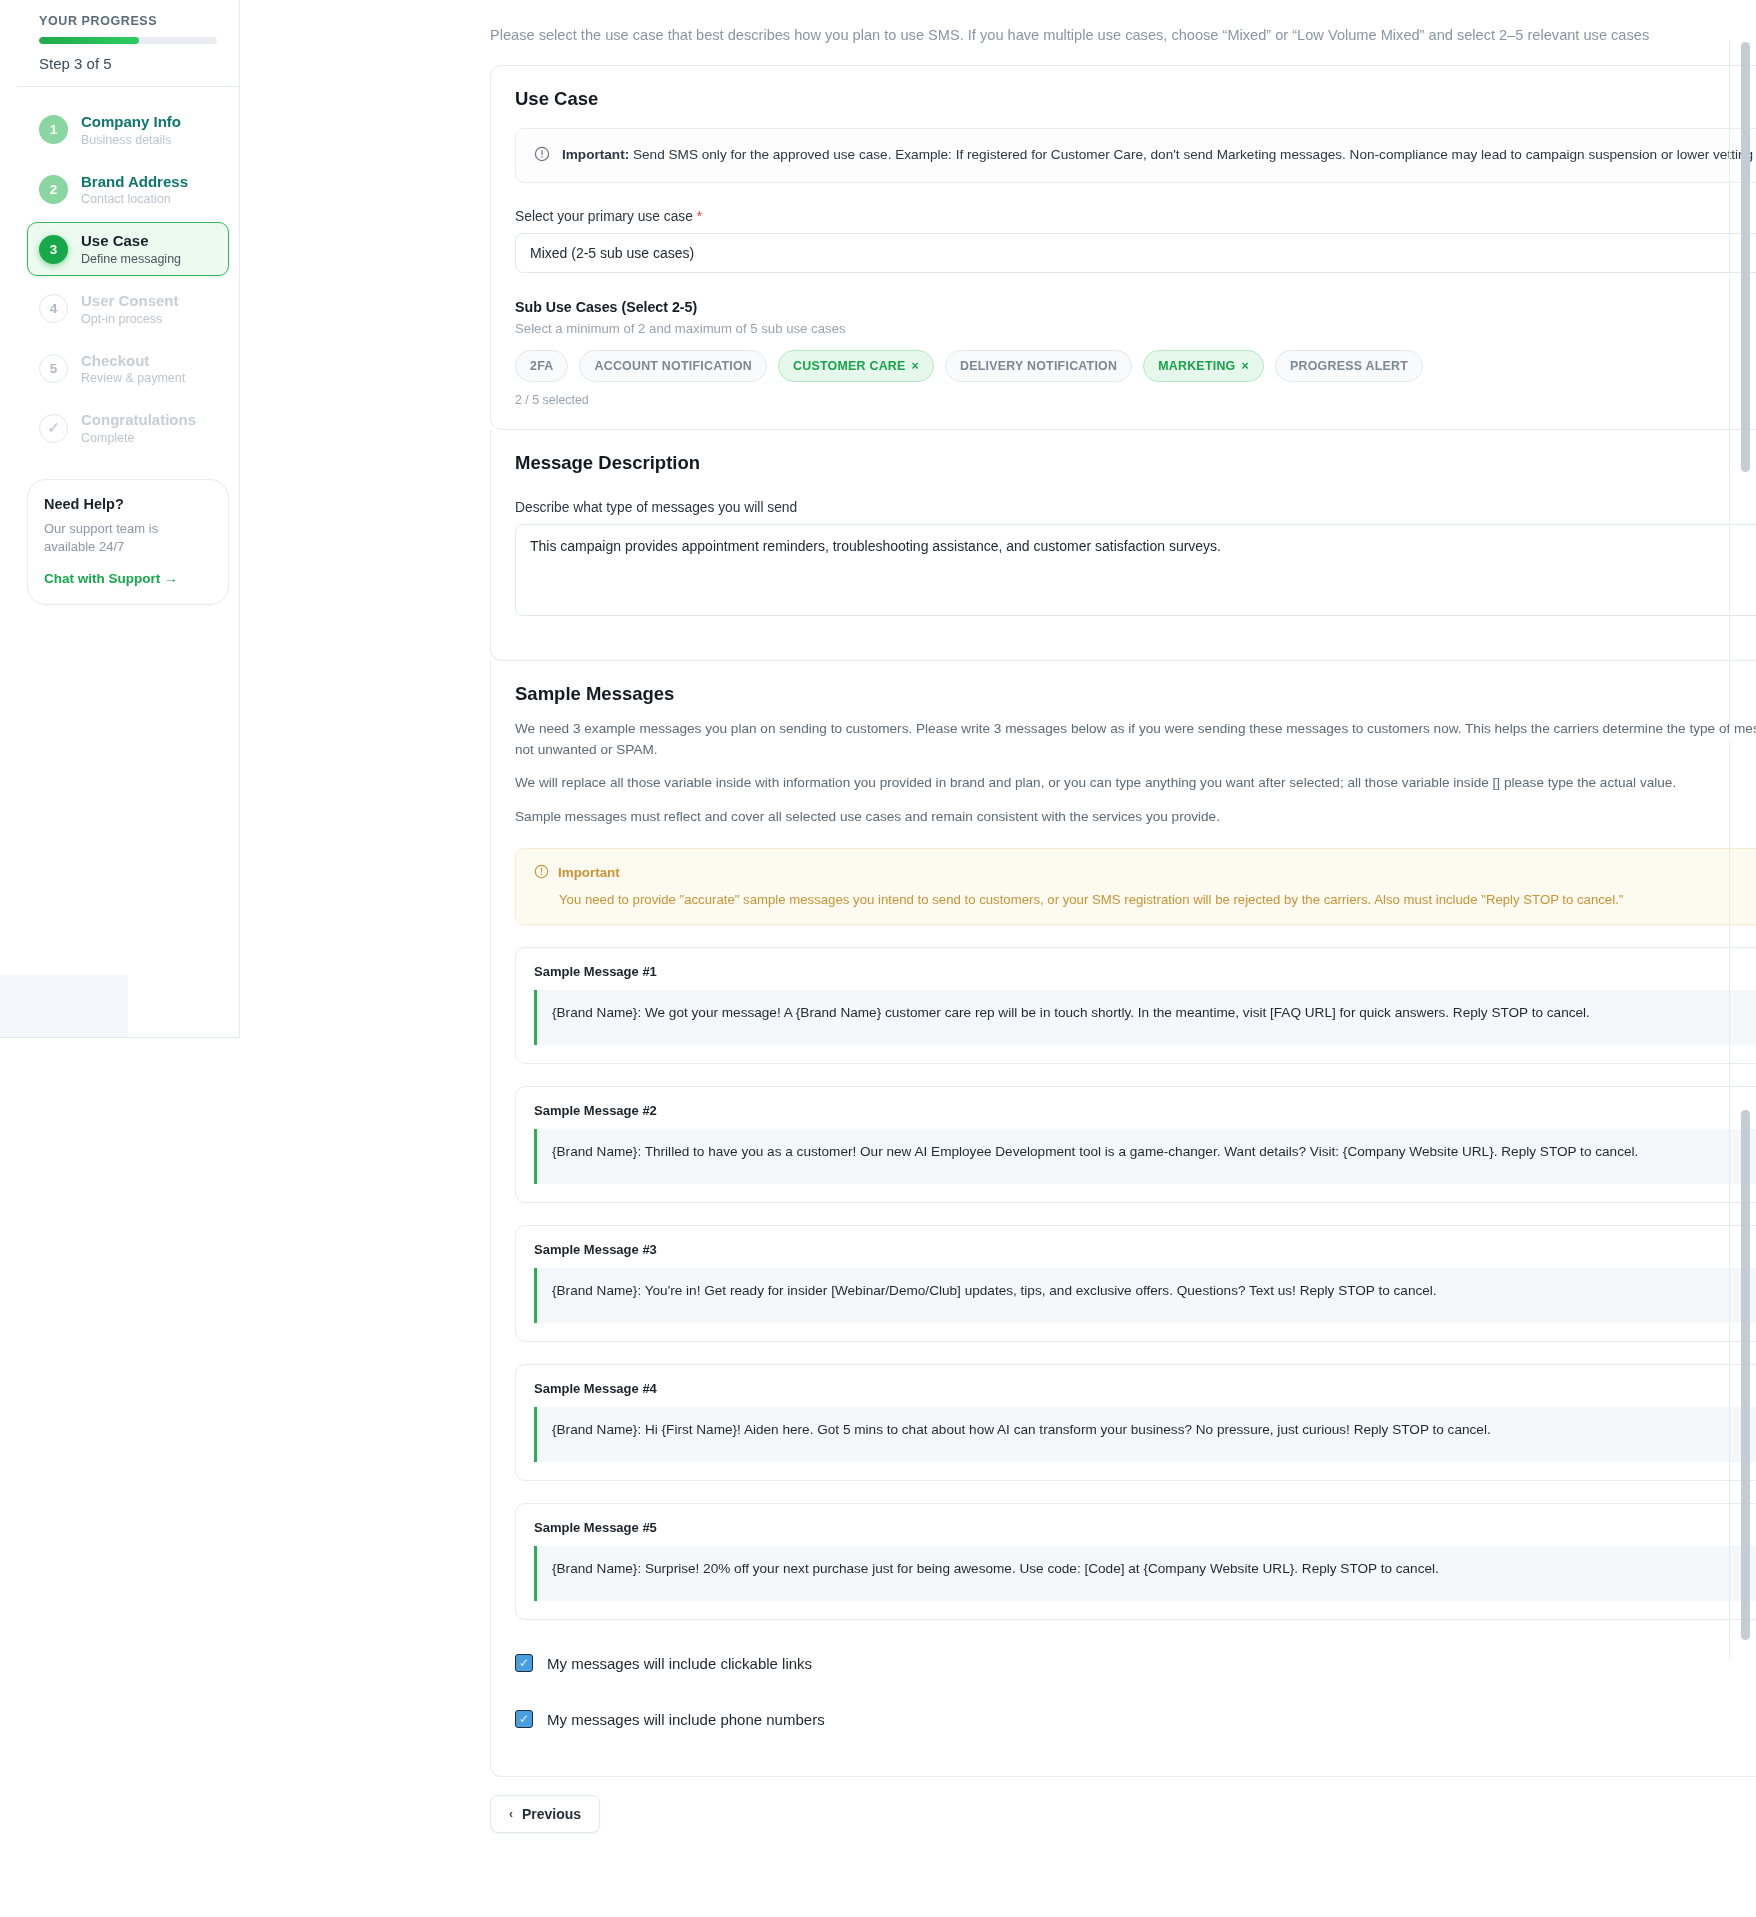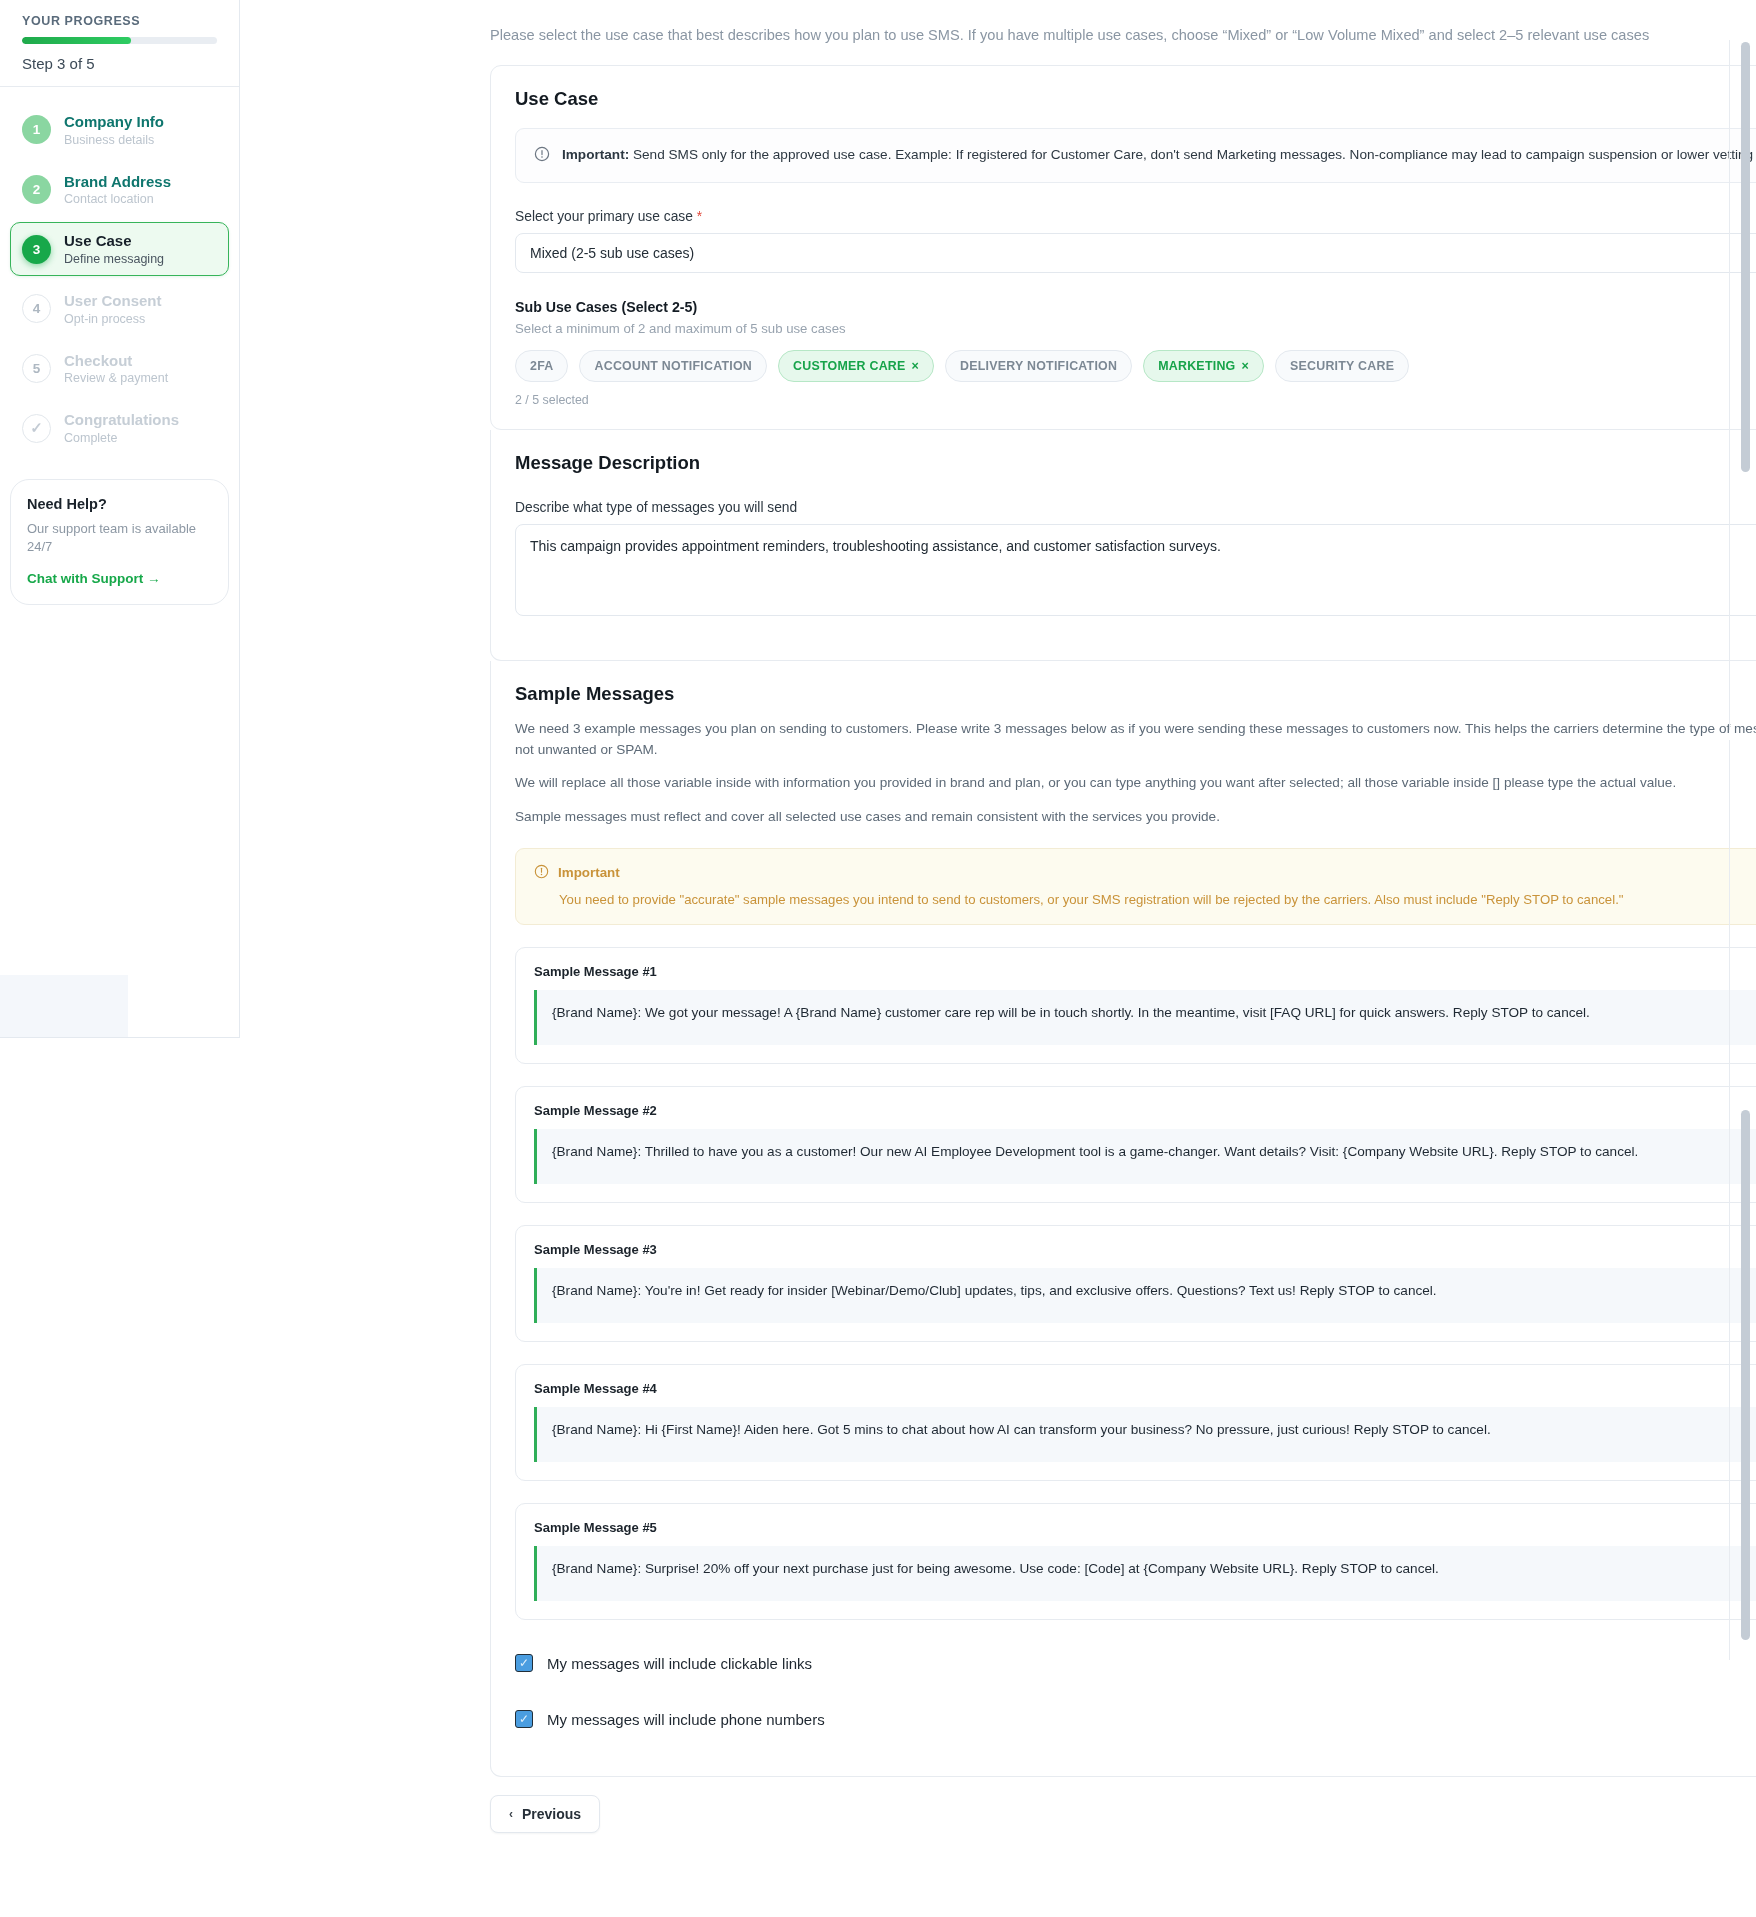--- a/index.html
+++ b/index.html
@@ -11,21 +11,21 @@
     color: #1f2933;
     overflow: hidden;
   }
   .app { display: flex; width: 1756px; height: 1917px; position: relative; }
 
   
   .sidebar {
     width: 240px;
     flex: 0 0 240px;
     background: #ffffff;
-    padding: 14px 0 0 0;
+    padding: 14px 0 0 17px;
     position: relative;
     border-right: 1px solid transparent;
   }
   .sb-pad { padding: 0 22px; }
   .progress-label {
     font-size: 12.5px;
     letter-spacing: 0.6px;
     color: #5a6b7b;
     font-weight: 600;
     text-transform: uppercase;
@@ -401,21 +401,21 @@
 
         <div class="sub-label">Sub Use Cases (Select 2-5)</div>
         <div class="sub-hint">Select a minimum of 2 and maximum of 5 sub use cases</div>
 
         <div class="chips">
           <div class="chip"><span>2FA</span></div>
           <div class="chip"><span>ACCOUNT NOTIFICATION</span></div>
           <div class="chip sel"><span>CUSTOMER CARE</span><span class="x">×</span></div>
           <div class="chip"><span>DELIVERY NOTIFICATION</span></div>
           <div class="chip sel"><span>MARKETING</span><span class="x">×</span></div>
-          <div class="chip"><span>SECURITY CARE</span></div>
+          <div class="chip"><span>PROGRESS ALERT</span></div>
         </div>
         <div class="sel-count">2 / 5 selected</div>
       </section>
 
       <section class="card msg-desc-card">
         <div class="sec-head">
           <div class="sec-title">Message Description</div>
         </div>
         <div class="field">
           <div class="flabel">Describe what type of messages you will send</div>

